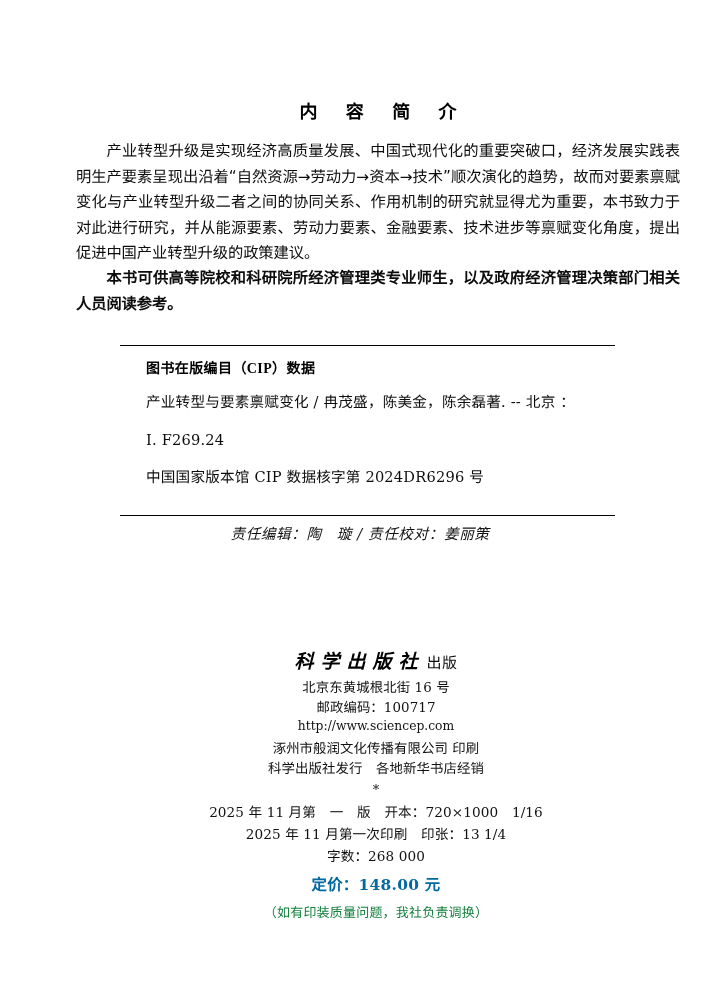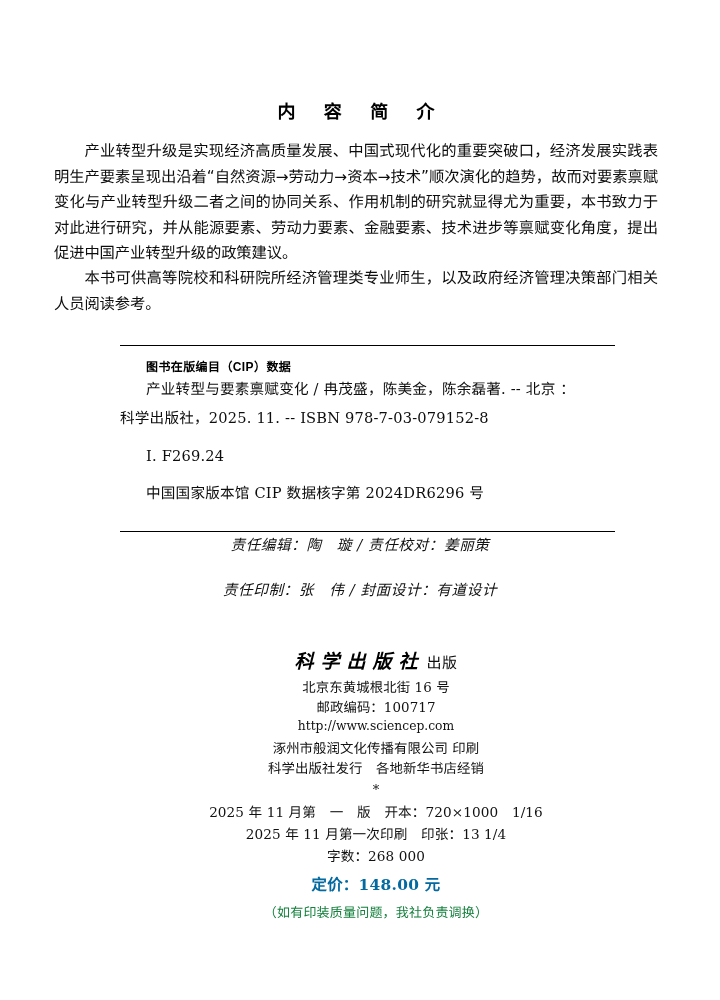--- a/index.html
+++ b/index.html
@@ -19,21 +19,21 @@
   .page {
     position: relative;
     width: 720px;
     height: 1000px;
     box-sizing: border-box;
   }
 
   
   .abstract-block {
     position: absolute;
-    left: 54px;
+    left: 76px;
     top: 100px;
     width: 604px;
   }
   .abstract-title {
     text-align: center;
     font-family: "DejaVu Sans", "Liberation Sans", sans-serif;
     font-weight: bold;
     font-size: 18px;
     letter-spacing: 11px;
     text-indent: 11px;
@@ -47,51 +47,53 @@
     line-height: 25.4px;
     text-align: justify;
     text-justify: inter-ideograph;
     text-indent: 2em;
     margin: 0;
     color: #0d0d0d;
     letter-spacing: -0.1px;
   }
   .abstract-para + .abstract-para {
     margin-top: 0;
+    font-weight: bold;
   }
 
   
   .cip-block {
     position: absolute;
     left: 120px;
     top: 345px;
     width: 495px;
   }
   .cip-rule {
     height: 0;
     border-top: 1.4px solid #000000;
     width: 100%;
   }
   .cip-heading {
-    font-family: Liberation Sans, sans-serif;
-    font-weight: bold;
-    font-size: 12px;
+    font-family: Liberation Serif, serif;
+    font-weight: bold;
+    font-size: 14px;
     margin: 11px 0 0 26px;
     letter-spacing: 0.4px;
     color: #000000;
   }
   .cip-line {
     font-family: "DejaVu Serif", "Liberation Serif", serif;
     font-size: 14.6px;
     line-height: 29px;
     color: #0d0d0d;
     margin: 0;
     letter-spacing: 0.2px;
   }
   .cip-entry {
+    margin-top: 10px;
     text-indent: 26px;
   }
   .cip-entry-cont {
     text-indent: 0;
   }
   .cip-class {
     margin-top: 9px;
     text-indent: 26px;
   }
   .cip-verify {
@@ -108,21 +110,21 @@
     width: 720px;
     text-align: center;
   }
   .credit-line {
     font-family: "DejaVu Serif", "Liberation Serif", serif;
     font-style: italic;
     font-size: 14.6px;
     line-height: 27px;
     color: #111111;
     letter-spacing: 0.6px;
-    margin: 18px;
+    margin: 7px;
   }
 
   
   .colophon {
     position: absolute;
     left: 0;
     top: 648px;
     width: 720px;
     text-align: center;
     padding-left: 16px;
@@ -208,32 +210,30 @@
     <p class="abstract-para">产业转型升级是实现经济高质量发展、中国式现代化的重要突破口，经济发展实践表明生产要素呈现出沿着“自然资源→劳动力→资本→技术”顺次演化的趋势，故而对要素禀赋变化与产业转型升级二者之间的协同关系、作用机制的研究就显得尤为重要，本书致力于对此进行研究，并从能源要素、劳动力要素、金融要素、技术进步等禀赋变化角度，提出促进中国产业转型升级的政策建议。</p>
     <p class="abstract-para">本书可供高等院校和科研院所经济管理类专业师生，以及政府经济管理决策部门相关人员阅读参考。</p>
   </section>
 
   <section class="cip-block">
     <div class="cip-rule"></div>
 
     <div class="cip-heading">图书在版编目（CIP）数据</div>
 
     <p class="cip-line cip-entry">产业转型与要素禀赋变化 / 冉茂盛，陈美金，陈余磊著. -- 北京 ：</p>
-    <p class="cip-line cip-entry-cont">科学出版社，2025. 11. -- ISBN 978-7-03-079152-8</p>
 
     <p class="cip-line cip-class">Ⅰ. F269.24</p>
 
     <p class="cip-line cip-verify">中国国家版本馆 CIP 数据核字第 2024DR6296 号</p>
 
     <div class="cip-rule"></div>
   </section>
 
   <section class="credits">
     <p class="credit-line">责任编辑：陶　璇 / 责任校对：姜丽策</p>
-    <p class="credit-line">责任印制：张　伟 / 封面设计：有道设计</p>
   </section>
 
   <section class="colophon">
 
     <p class="publisher-line">
       <span class="publisher-logo">科学出版社</span><span class="publisher-suffix">出版</span>
     </p>
 
     <p class="imprint-line">北京东黄城根北街 16 号</p>
     <p class="imprint-line">邮政编码：100717</p>

